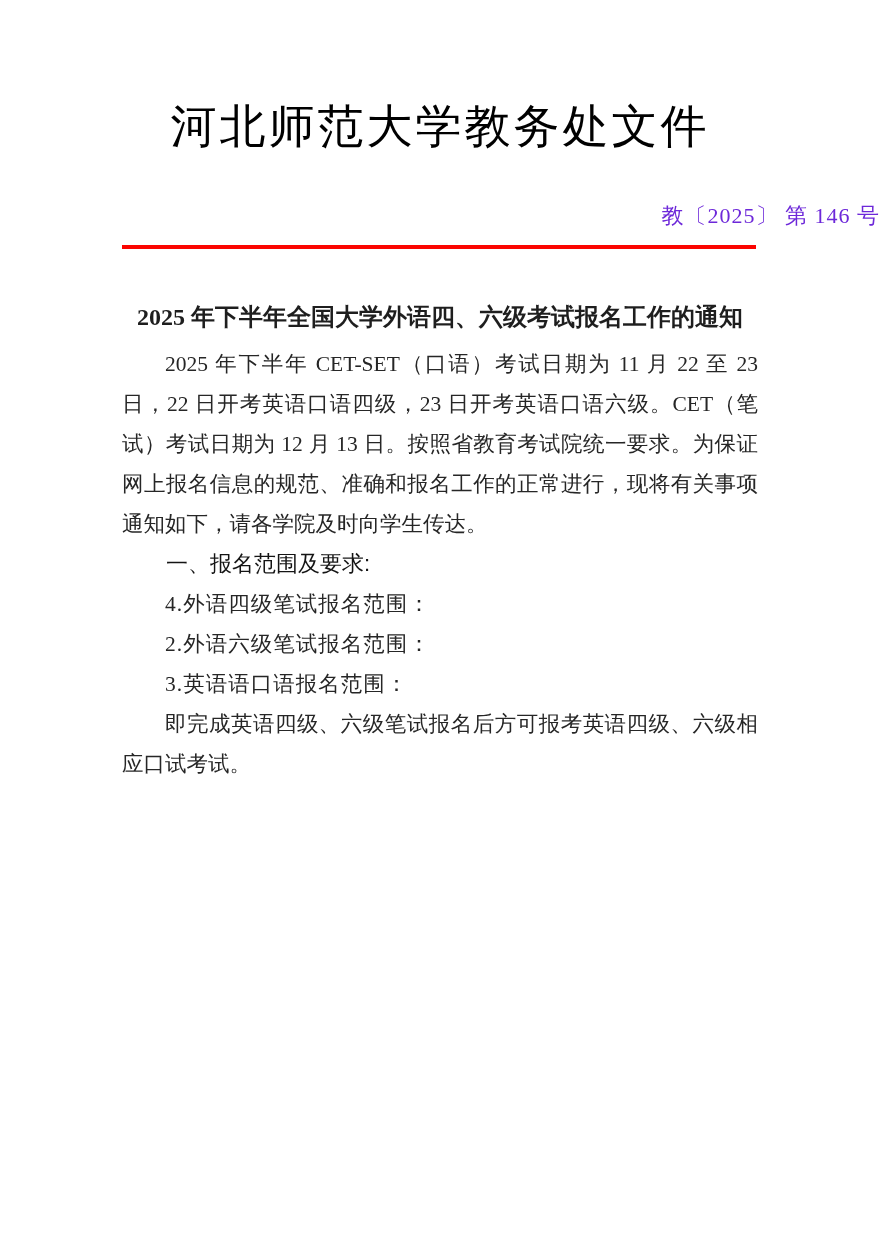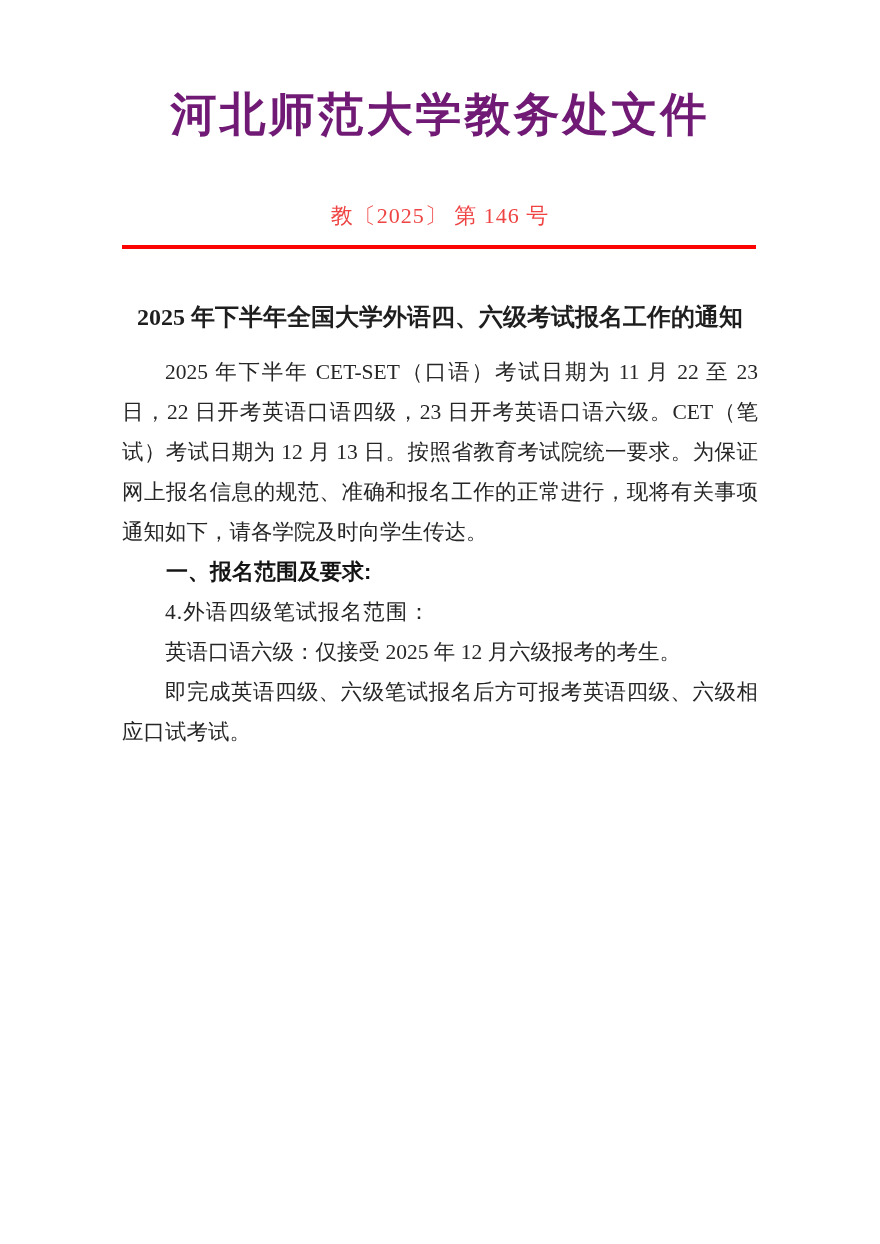--- a/index.html
+++ b/index.html
@@ -11,38 +11,38 @@
     position: relative;
     width: 880px;
     height: 1244px;
     background: #ffffff;
     overflow: hidden;
     font-family: "Liberation Serif", "DejaVu Serif", serif;
     color: #222222;
   }
   .org-title {
     position: absolute;
-    top: 84px;
+    top: 96px;
     left: 0;
     width: 100%;
     text-align: center;
     font-size: 46px;
-    font-weight: 700;
+    font-weight: 400;
     letter-spacing: 3px;
-    color: #701a75;
+    color: #000000;
     white-space: nowrap;
   }
   .doc-number {
     position: absolute;
     top: 201px;
     left: 0;
     width: 100%;
-    text-align: center;
+    text-align: right;
     font-size: 22px;
-    color: #ef4444;
+    color: #6d28d9;
     letter-spacing: 1px;
   }
   .red-rule {
     position: absolute;
     top: 245px;
     left: 122px;
     width: 634px;
     height: 4px;
     background: #fb0400;
   }
@@ -52,35 +52,35 @@
     left: 0;
     width: 100%;
     text-align: center;
     font-size: 24px;
     font-weight: 700;
     color: #1e1e1e;
     white-space: nowrap;
   }
   .body-text {
     position: absolute;
-    top: 352px;
+    top: 344px;
     left: 122px;
     width: 636px;
     font-size: 21.5px;
     line-height: 40px;
     text-align: justify;
     color: #262626;
   }
   .body-text p {
     margin: 0;
     text-indent: 2em;
   }
   .section-heading {
     font-family: "Liberation Sans", "DejaVu Sans", sans-serif;
-    font-weight: 700;
+    font-weight: 400;
     font-size: 22px;
     color: #141414;
   }
   .item-label {
     letter-spacing: 1px;
   }
 </style>
 </head>
 <body>
 
@@ -96,23 +96,24 @@
 
   <div class="body-text">
 
     <p>2025 年下半年 CET-SET（口语）考试日期为 11 月 22 至 23 日，22 日开考英语口语四级，23 日开考英语口语六级。CET（笔试）考试日期为 12 月 13 日。按照省教育考试院统一要求。为保证网上报名信息的规范、准确和报名工作的正常进行，现将有关事项通知如下，请各学院及时向学生传达。</p>
 
     <p class="section-heading">一、报名范围及要求:</p>
 
     <p class="item-label">4.外语四级笔试报名范围：</p>
 
 
+    <p class="item-label">2.外语六级笔试报名范围：</p>
 
 
+    <p class="item-label">3.英语语口语报名范围：</p>
 
 
-    <p>英语口语六级：仅接受 2025 年 12 月六级报考的考生。</p>
 
     <p>即完成英语四级、六级笔试报名后方可报考英语四级、六级相应口试考试。</p>
 
   </div>
 
 </div>
 
 </body></html>

